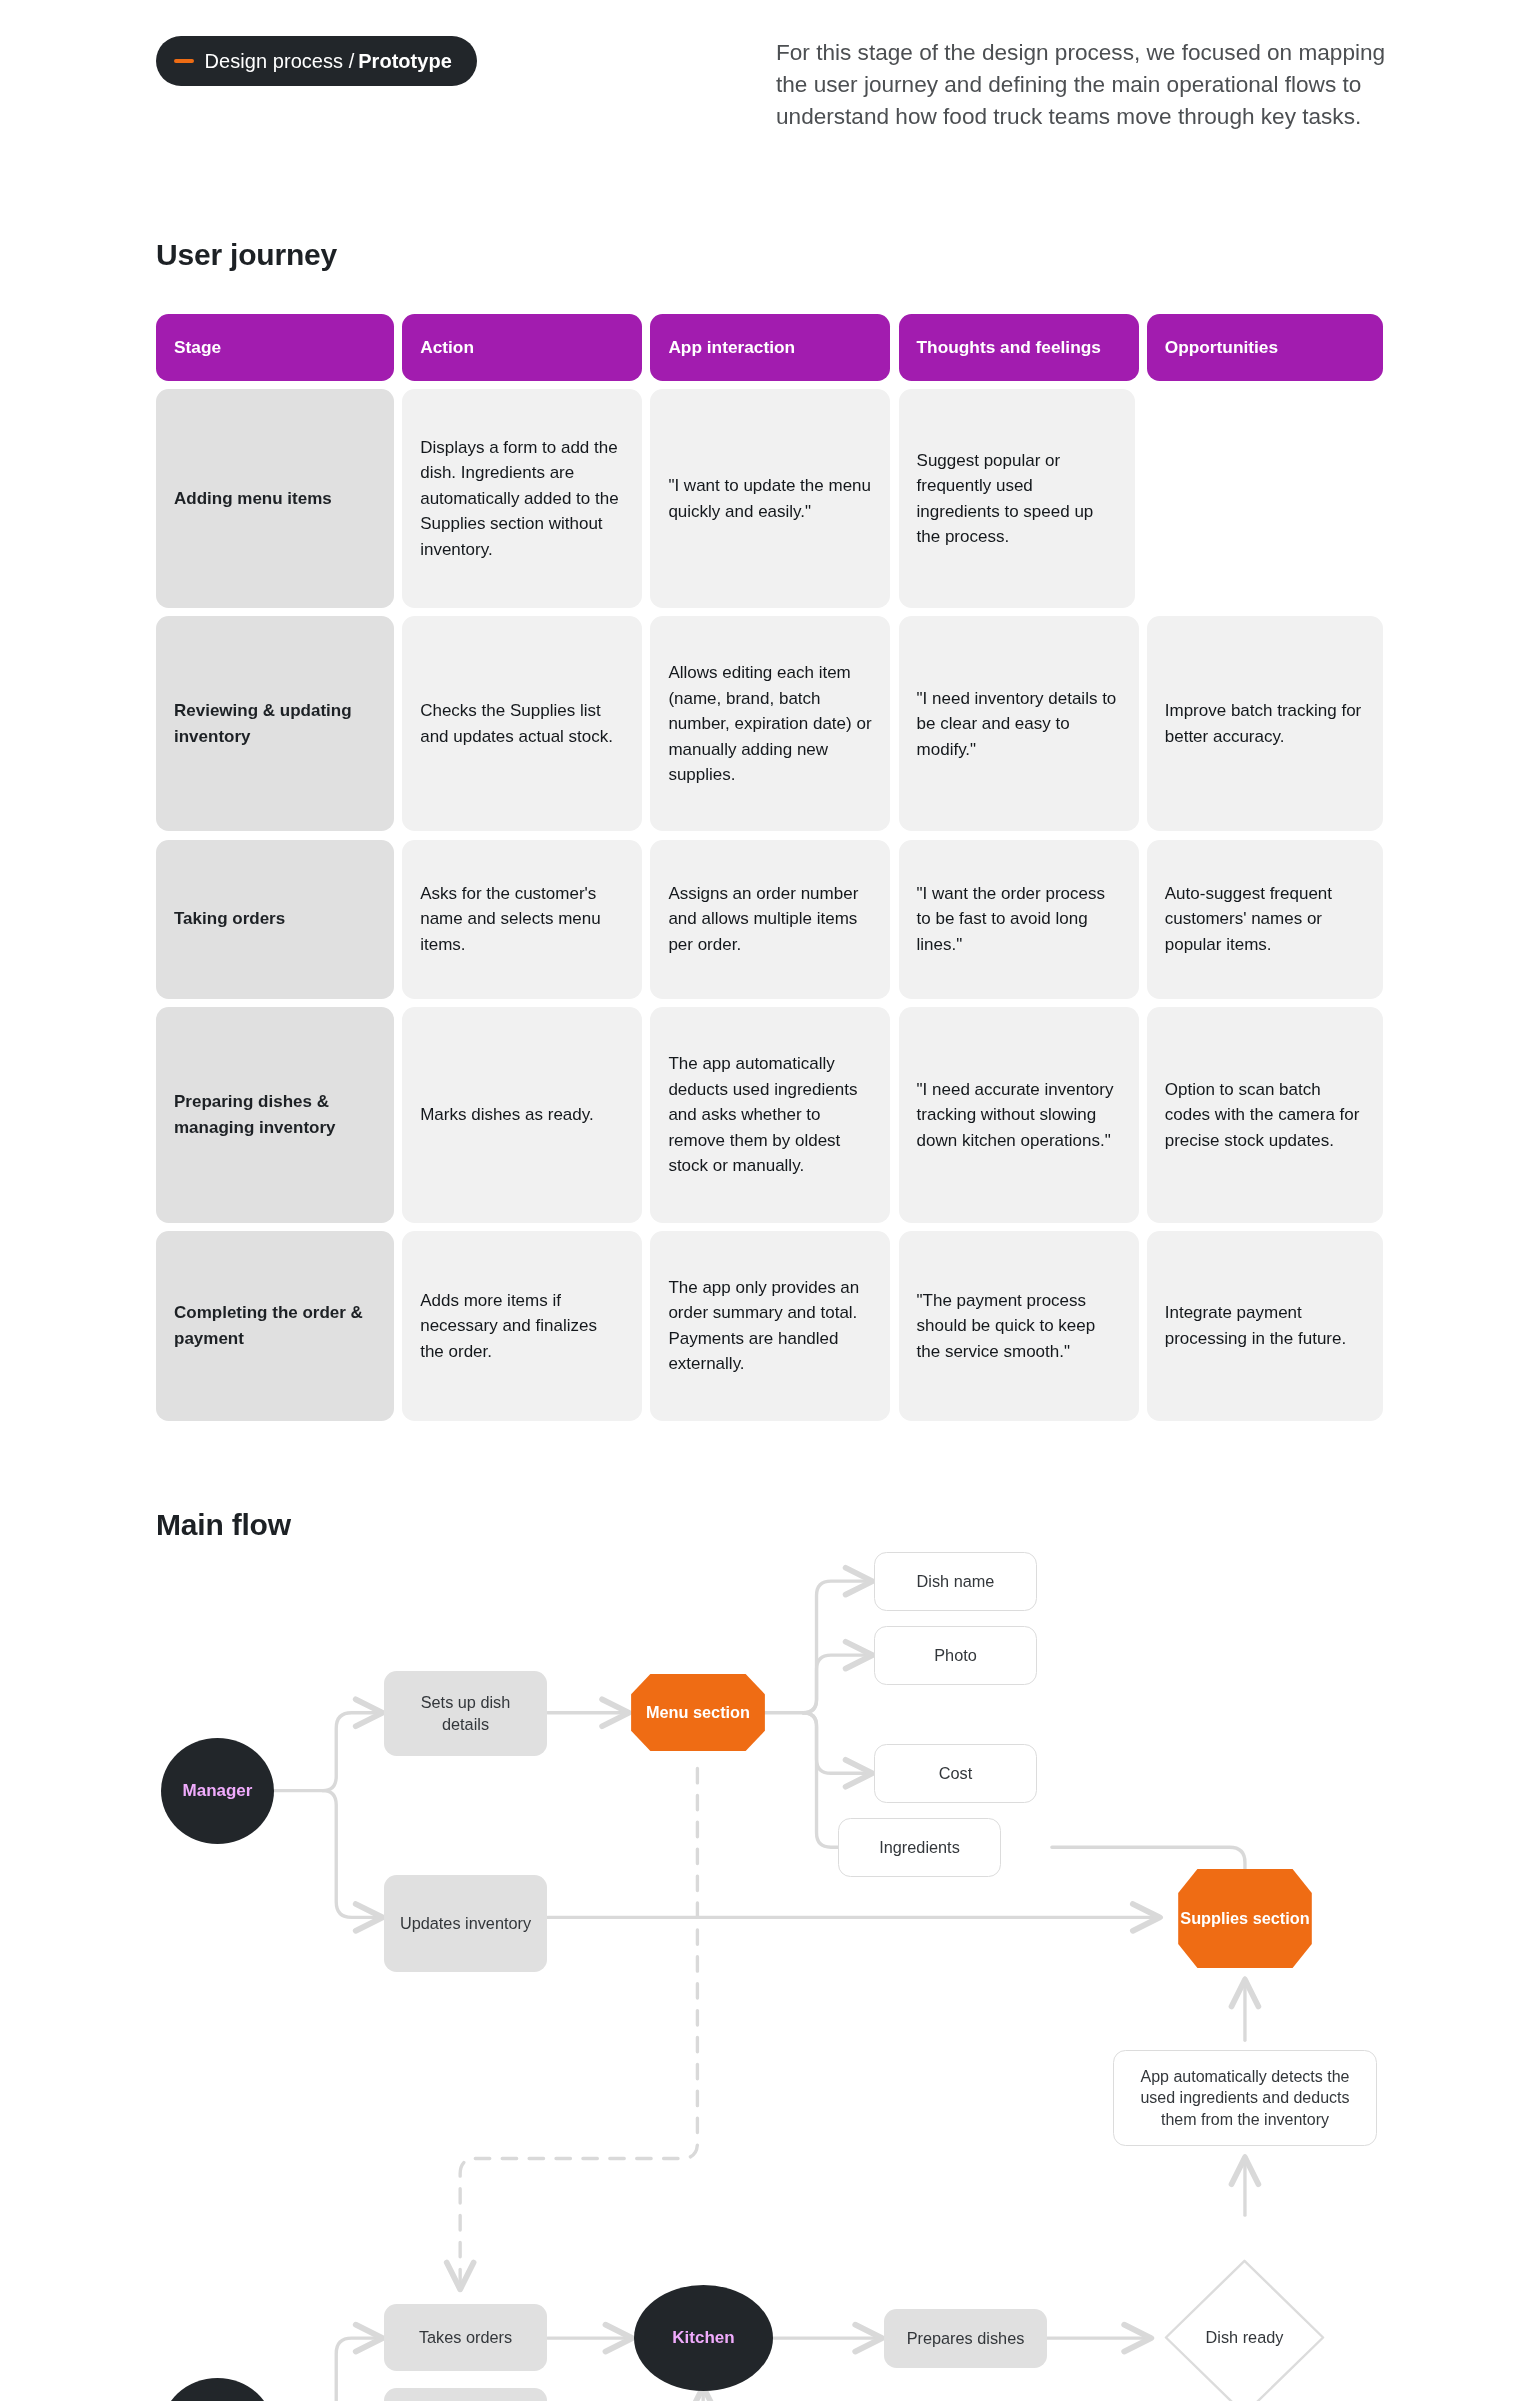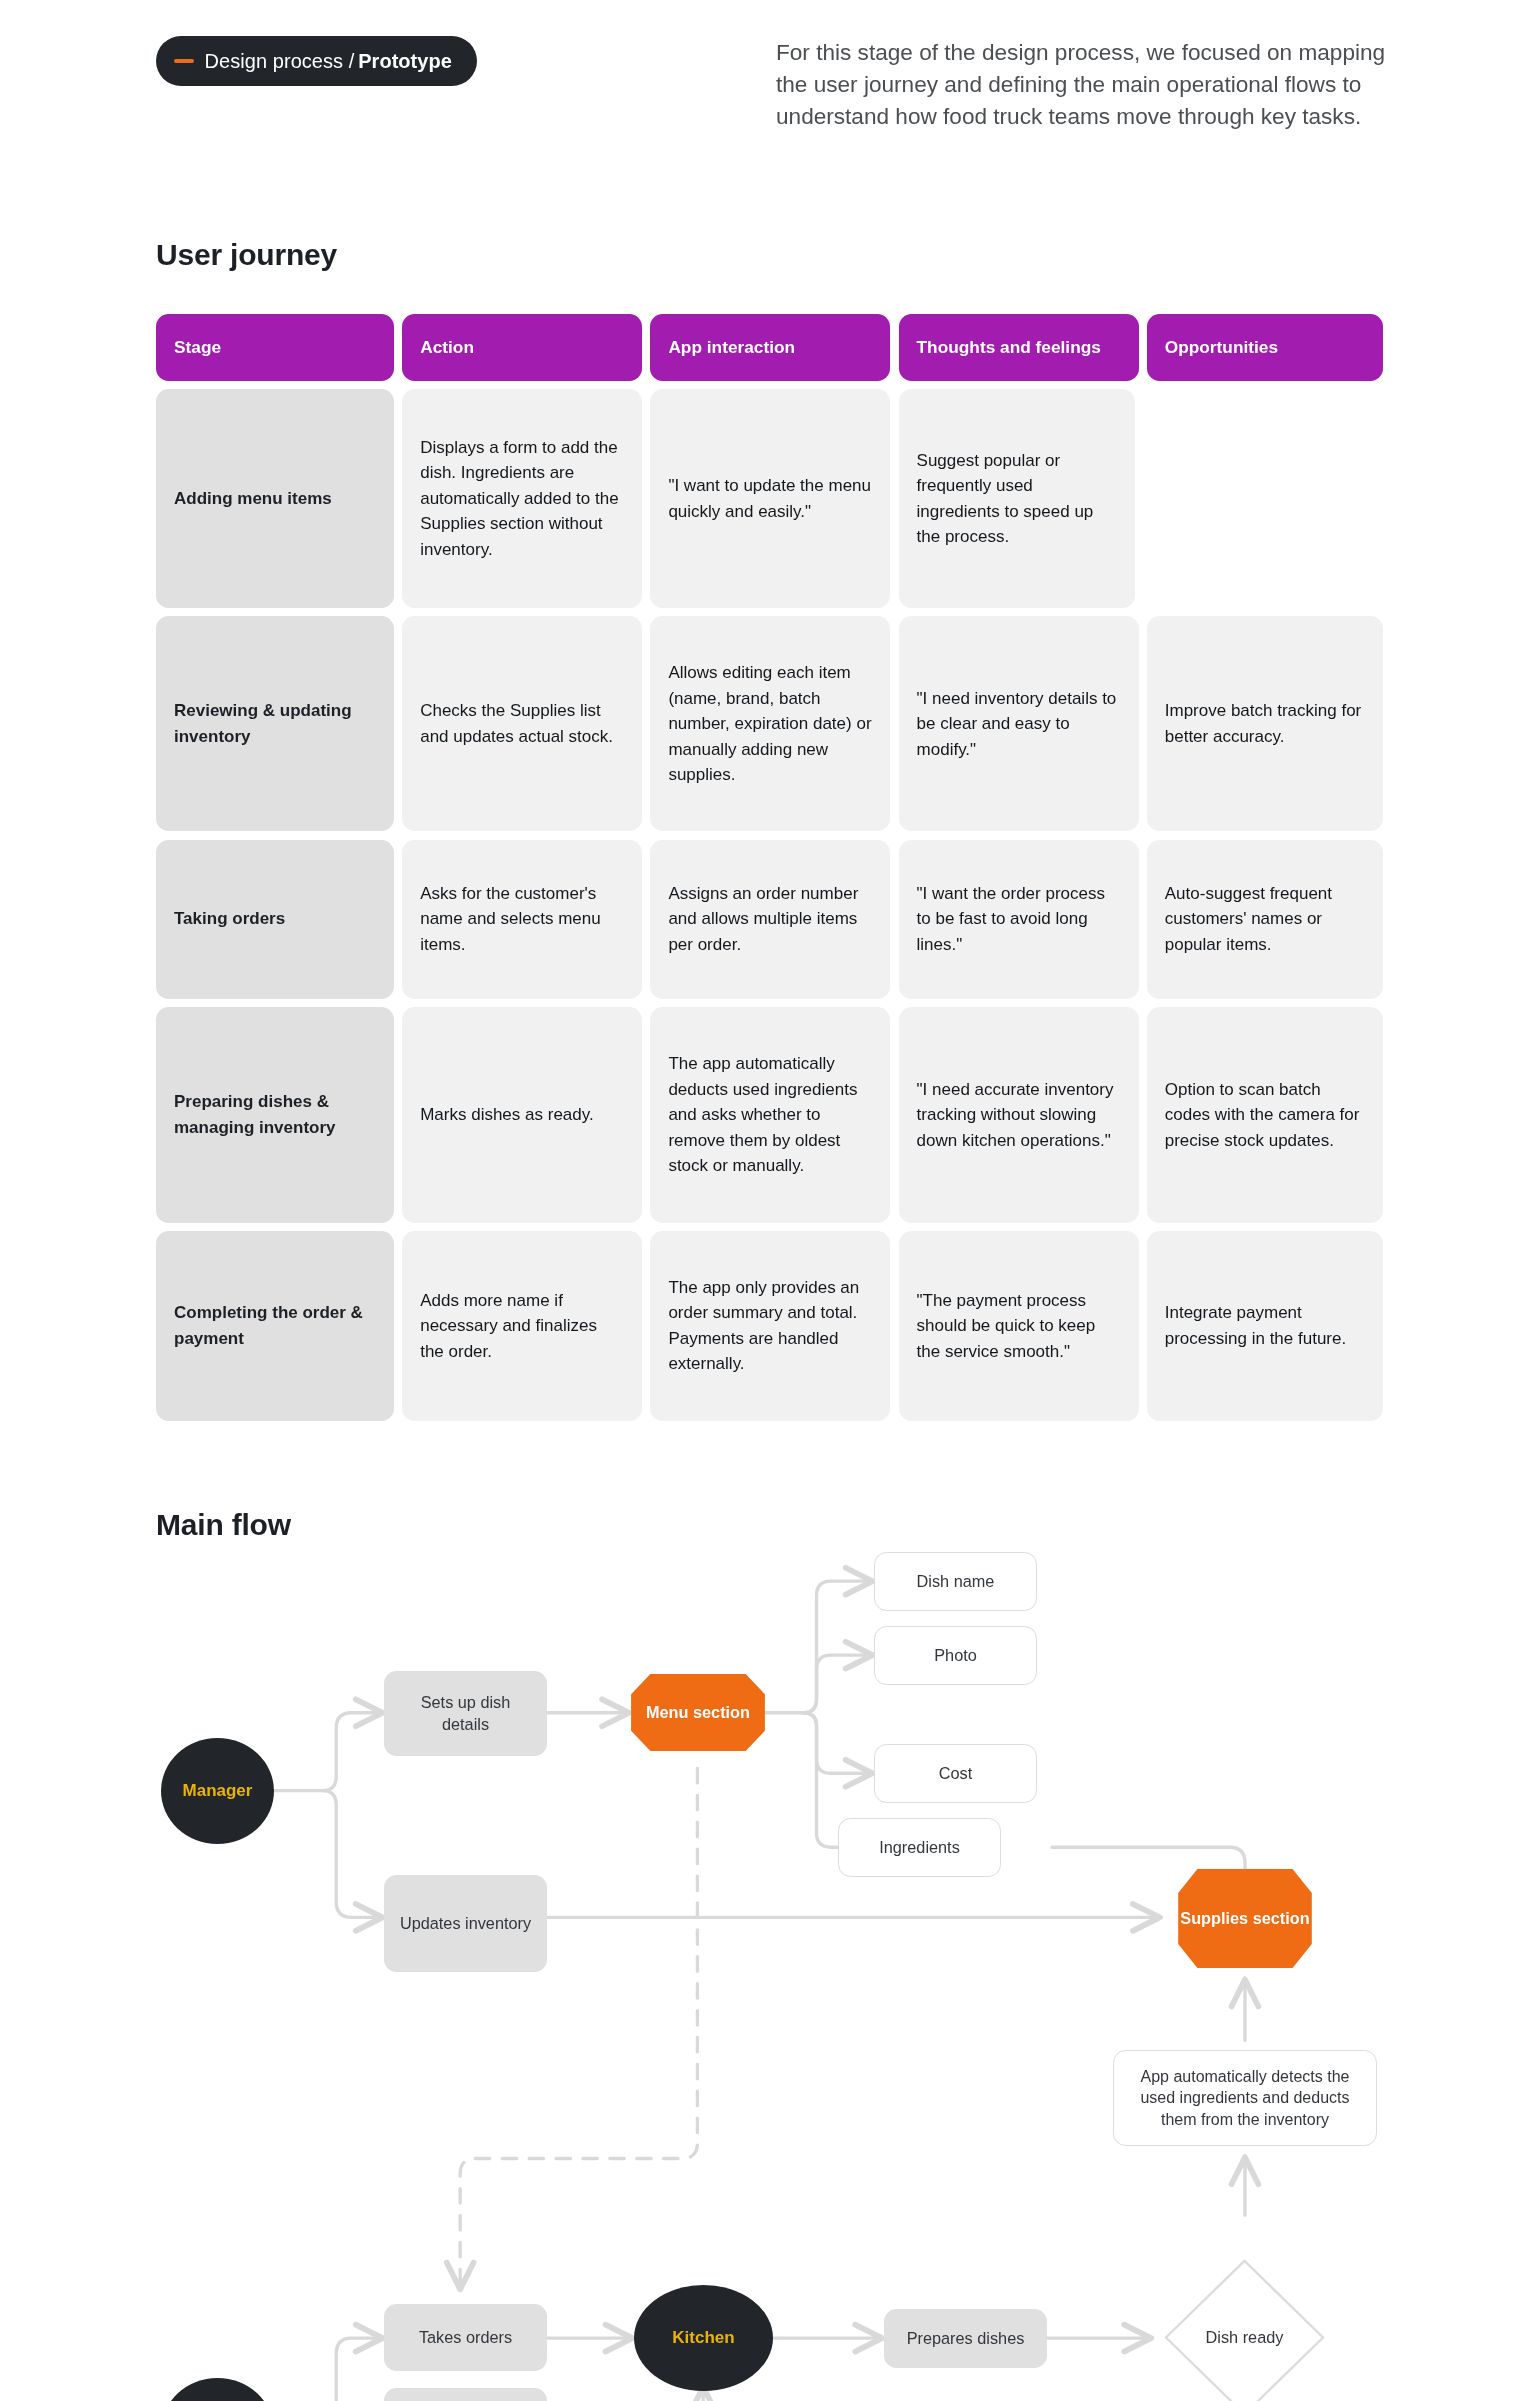--- a/index.html
+++ b/index.html
@@ -61,21 +61,21 @@
   .r5 .jcell { height: 190px; }
 
   
   .flow { position: absolute; left: 0; top: 1537px; width: 1537px; height: 926px; }
   .flow svg { position: absolute; left: 0; top: 0; }
 
   .node { position: absolute; display: flex; align-items: center; justify-content: center;
           text-align: center; line-height: 1.33; }
 
   .n-actor {
-    background: #22262a; color: #eab308; border-radius: 50%;
+    background: #22262a; color: #f0abfc; border-radius: 50%;
     font-size: 17px; font-weight: 700;
   }
   .n-gray {
     background: #e0e0e0; color: #33373b; border-radius: 12.5px; font-size: 16.3px;
   }
   .n-white {
     background: #ffffff; color: #33373b; border: 1.4px solid #dcdcdc;
     border-radius: 12.5px; font-size: 16.3px;
   }
   .hexwrap { position: absolute; }
@@ -141,21 +141,21 @@
     <div class="jrow r4">
       <div class="jcell jstage w1">Preparing dishes &amp; managing inventory</div>
       <div class="jcell jbody  w2">Marks dishes as ready.</div>
       <div class="jcell jbody  w3">The app automatically deducts used ingredients and asks whether to remove them by oldest stock or manually.</div>
       <div class="jcell jbody  w4">"I need accurate inventory tracking without slowing down kitchen operations."</div>
       <div class="jcell jbody  w5">Option to scan batch codes with the camera for precise stock updates.</div>
     </div>
 
     <div class="jrow r5">
       <div class="jcell jstage w1">Completing the order &amp; payment</div>
-      <div class="jcell jbody  w2">Adds more name if necessary and finalizes the order.</div>
+      <div class="jcell jbody  w2">Adds more items if necessary and finalizes the order.</div>
       <div class="jcell jbody  w3">The app only provides an order summary and total. Payments are handled externally.</div>
       <div class="jcell jbody  w4">"The payment process should be quick to keep the service smooth."</div>
       <div class="jcell jbody  w5">Integrate payment processing in the future.</div>
     </div>
   </div>
 
   <div class="sec-title" id="t-flow">Main flow</div>
 
   <div class="flow">
 

